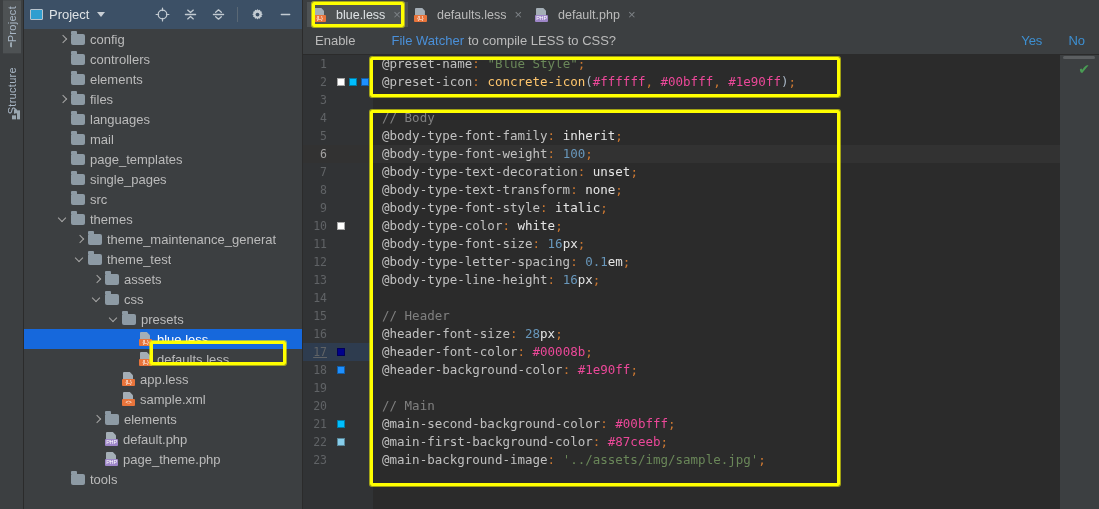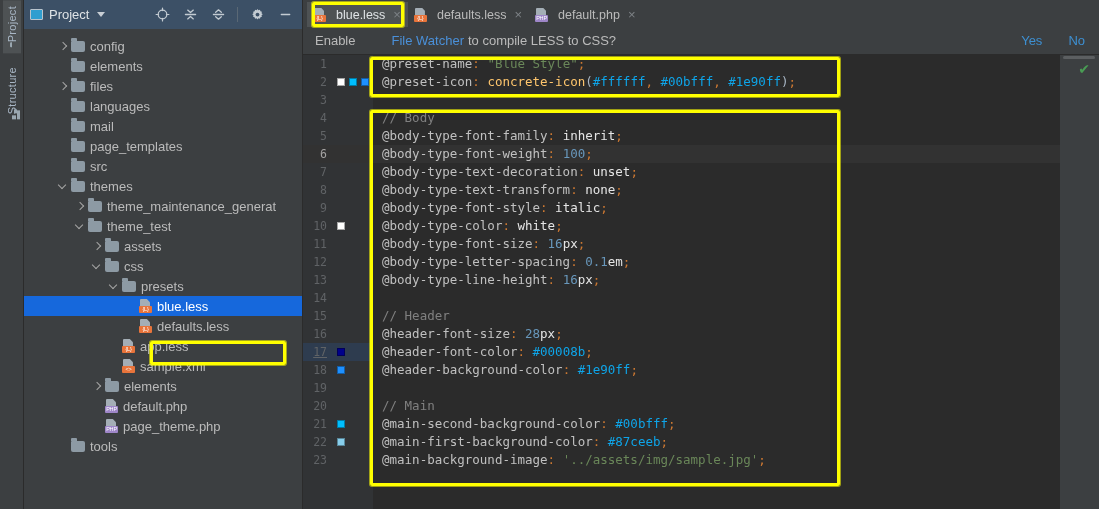--- a/index.html
+++ b/index.html
@@ -61,21 +61,21 @@
   .caret-dn {
     width: 0; height: 0; border-left: 4px solid transparent;
     border-right: 4px solid transparent; border-top: 5px solid #c8ced4;
     margin-left: 2px;
   }
   .hdr-spacer { flex: 1; }
   .hdr-btn { width: 22px; height: 22px; display: flex; align-items: center; justify-content: center; }
   .hdr-sep { width: 1px; height: 15px; background: #5a6875; margin: 0 2px; }
 
   
-  .tree { flex: 1; overflow: hidden; padding-top: 7px; position: relative; }
+  .tree { flex: 1; overflow: hidden; padding-top: 0; position: relative; }
   .trow {
     height: 20px; display: flex; align-items: center;
     color: #bbbbbb; font-size: 13px; white-space: nowrap;
   }
   .trow.selected { background: #1668dc; color: #ffffff; }
   .arrow {
     width: 11px; height: 11px; flex: 0 0 11px; position: relative; margin-right: 2px;
   }
   .arrow.right:before, .arrow.down:before {
     content: ""; position: absolute; left: 2px; top: 2px;
@@ -154,21 +154,21 @@
   }
   .cline { height: 18px; line-height: 18px; white-space: pre; padding-left: 9px; color: #a9b7c6; }
   .cline.caret { background: #323232; }
   .t-var { color: #c0c0c0; }
   .t-punc { color: #cc7832; }
   .t-str { color: #6a8759; }
   .t-num { color: #6897bb; }
   .t-kw  { color: #e5e5e5; }
   .t-fn  { color: #ffc66d; }
   .t-com { color: #808080; }
-  .t-col { color: #0ea5e9; }
+  .t-col { color: #ec4899; }
 
   .rgutter {
     width: 39px; flex: 0 0 39px; background: #3c3f41; position: relative;
   }
   .rgutter .tick { position: absolute; right: 9px; top: 6px; color: #499c54; font-size: 14px; }
   .rgutter .scrollcap { position: absolute; left: 3px; top: 1px; width: 32px; height: 3px; background: #5c5f61; border-radius: 2px;}
 
   
   .hl {
     position: absolute; border: 3px solid #ffff00; pointer-events: none;
@@ -237,20 +237,26 @@
         <div class="trow">
           <span style="flex: 0 0 34px;"></span>
           <span class="arrow right"></span>
           <span class="folder-ico"></span>
           <span class="tlabel">config</span>
         </div>
         <div class="trow">
           <span style="flex: 0 0 34px;"></span>
           <span class="arrow "></span>
           <span class="folder-ico"></span>
+          <span class="tlabel">controllers</span>
+        </div>
+        <div class="trow">
+          <span style="flex: 0 0 34px;"></span>
+          <span class="arrow "></span>
+          <span class="folder-ico"></span>
           <span class="tlabel">elements</span>
         </div>
         <div class="trow">
           <span style="flex: 0 0 34px;"></span>
           <span class="arrow right"></span>
           <span class="folder-ico"></span>
           <span class="tlabel">files</span>
         </div>
         <div class="trow">
           <span style="flex: 0 0 34px;"></span>
@@ -262,20 +268,26 @@
           <span style="flex: 0 0 34px;"></span>
           <span class="arrow "></span>
           <span class="folder-ico"></span>
           <span class="tlabel">mail</span>
         </div>
         <div class="trow">
           <span style="flex: 0 0 34px;"></span>
           <span class="arrow "></span>
           <span class="folder-ico"></span>
           <span class="tlabel">page_templates</span>
+        </div>
+        <div class="trow">
+          <span style="flex: 0 0 34px;"></span>
+          <span class="arrow "></span>
+          <span class="folder-ico"></span>
+          <span class="tlabel">single_pages</span>
         </div>
         <div class="trow">
           <span style="flex: 0 0 34px;"></span>
           <span class="arrow "></span>
           <span class="folder-ico"></span>
           <span class="tlabel">src</span>
         </div>
         <div class="trow">
           <span style="flex: 0 0 34px;"></span>
           <span class="arrow down"></span>

